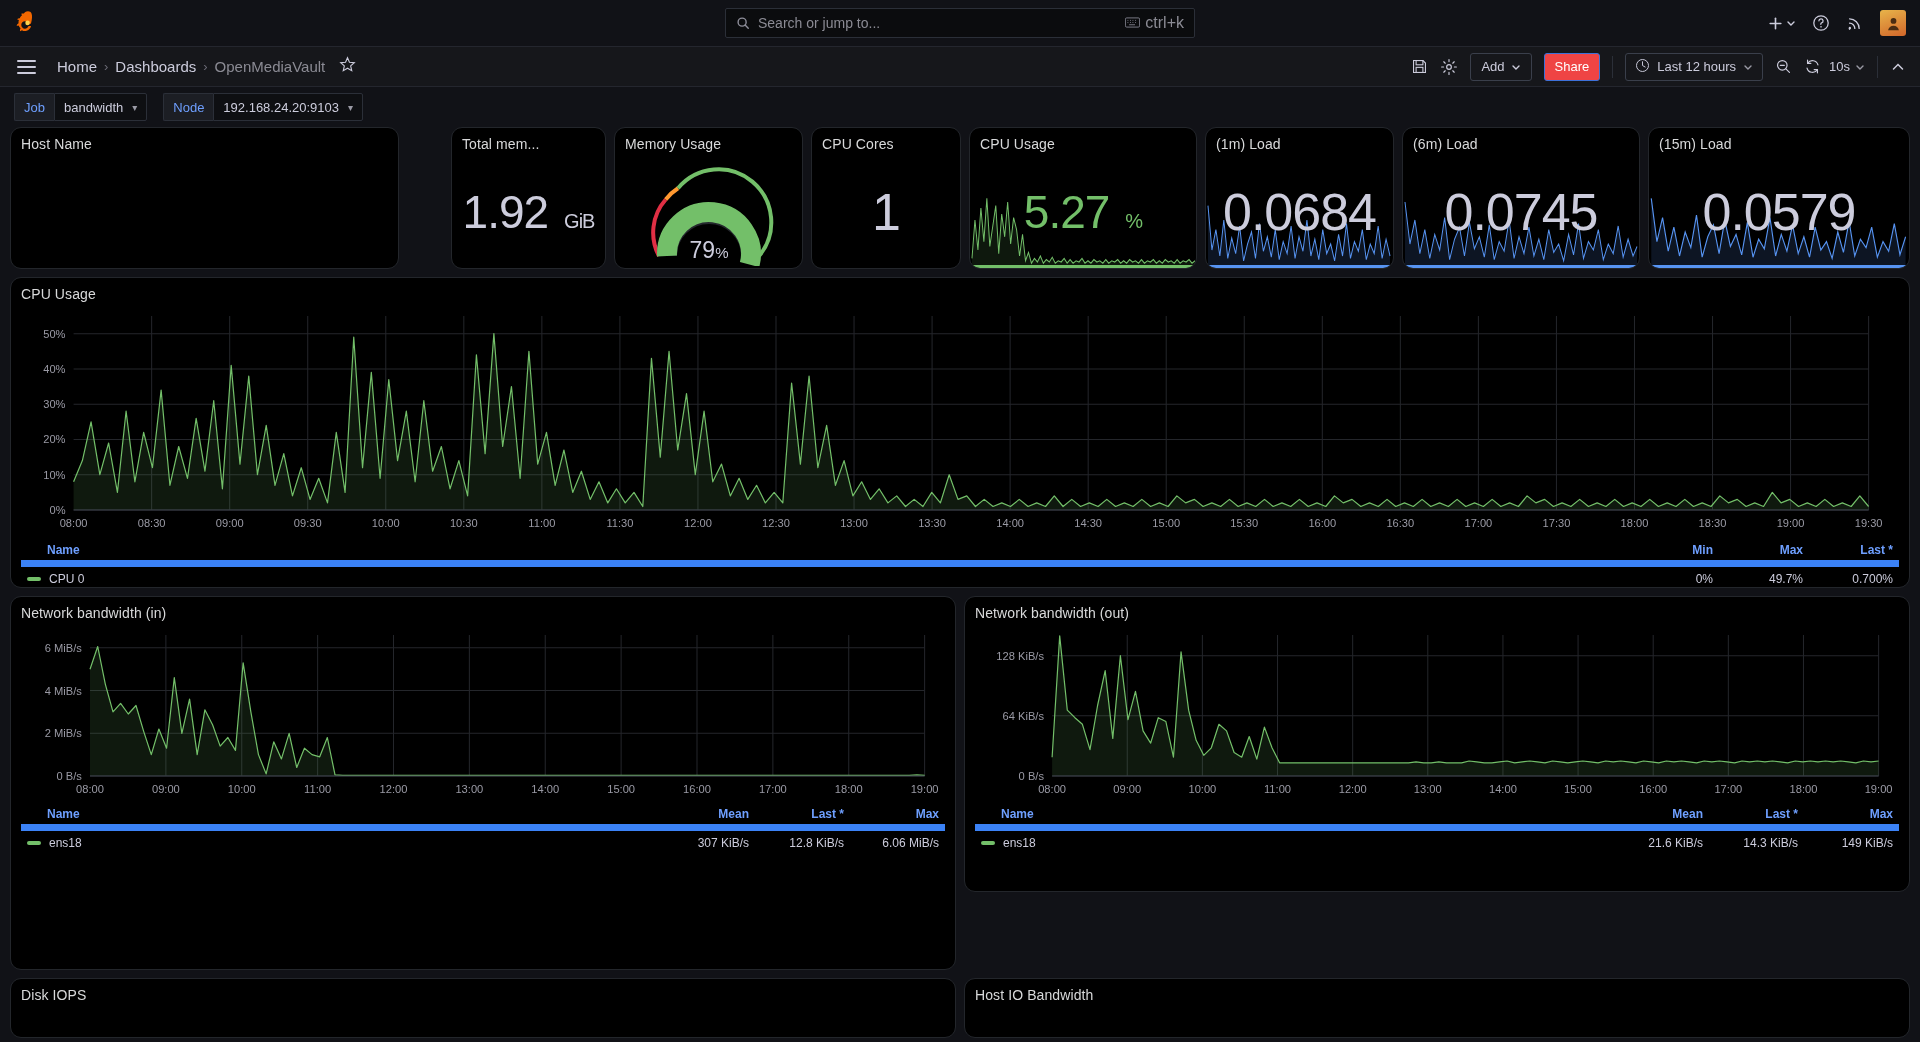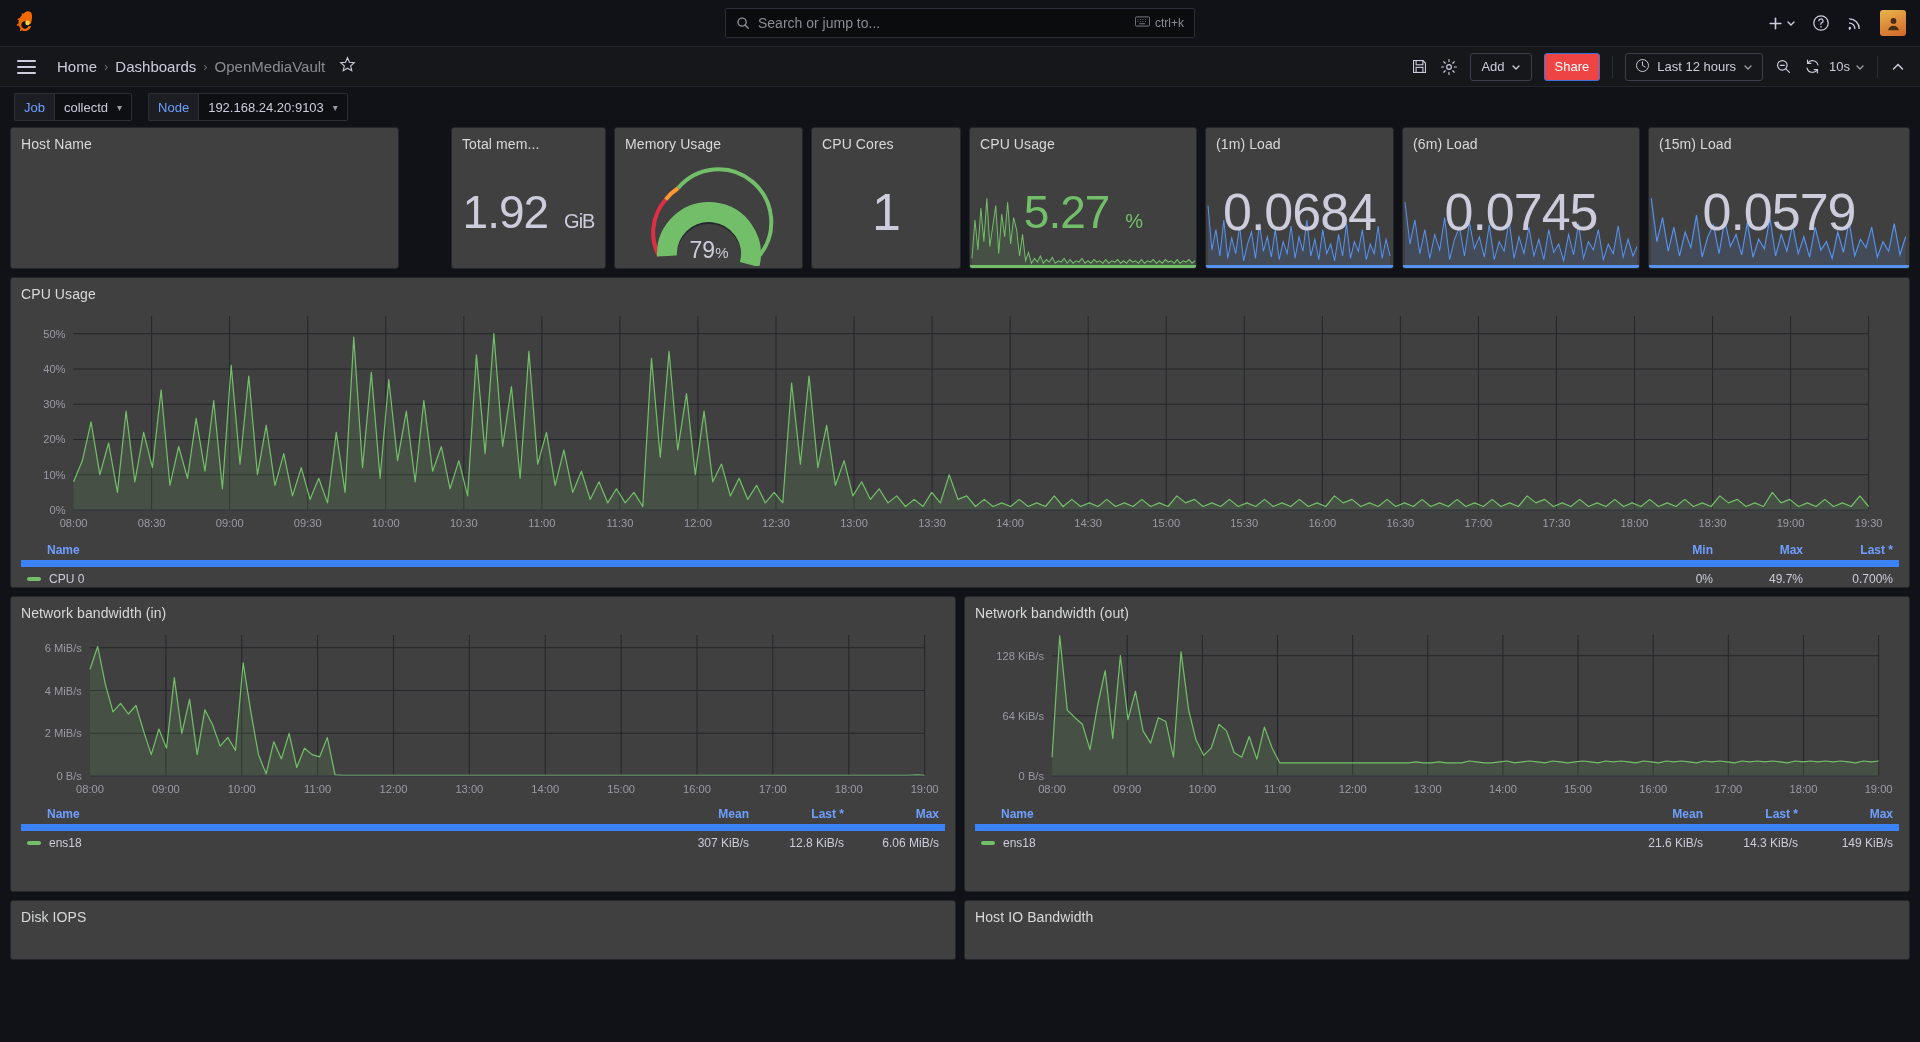--- a/index.html
+++ b/index.html
@@ -27,21 +27,21 @@
     width: 470px; height: 30px;
     background: #0b0c0e;
     border: 1px solid #2b2f38;
     border-radius: 2px;
     display: flex; align-items: center;
     padding: 0 10px;
     gap: 8px;
   }
   .search-wrap .sicon { color: #8e8e9a; display:flex; }
   .search-text { color: #8b8b94; font-size: 14px; flex: 1; }
-  .kbd-hint { display:flex; align-items:center; gap:5px; color:#8b8b94; font-size:12px; }
+  .kbd-hint { display:flex; align-items:center; gap:5px; color:#8b8b94; font-size:16px; }
 
   .topnav-right {
     margin-left: auto; display: flex; align-items: center; gap: 16px;
   }
   .ic-btn { color:#ccccdc; display:flex; align-items:center; cursor:pointer; }
   .ic-btn.sm { gap: 2px; }
   .avatar {
     width: 26px; height: 26px; border-radius: 3px;
     background: linear-gradient(160deg,#e8b44a,#d2662a);
     display:flex;align-items:center;justify-content:center;
@@ -97,23 +97,23 @@
     background:#0e0f12; border:1px solid #2b2f38;
     border-radius:0 2px 2px 0; color:#ccccdc; font-size:13px; cursor:pointer;
   }
   .caret { color:#9a9aa5; font-size:10px; }
 
   
   .board { padding: 0 10px; }
   .row { display:flex; gap: 8px; margin-bottom: 8px; }
 
   .panel {
-    background: #404040;
+    background: #000000;
     border: 1px solid #23262b;
-    border-radius: 3px;
+    border-radius: 11px;
     position: relative;
     overflow: hidden;
   }
   .ptitle {
     font-size: 14px; color: #d8d9da; padding: 8px 10px 0 10px;
     font-weight: 500; letter-spacing: .1px;
   }
 
   
   .statp { height: 142px; position:relative; }
@@ -308,21 +308,21 @@
         <polyline points="3.5,10 8,5.5 12.5,10"></polyline>
       </svg>
     </span>
   </div>
 </div>
 
 <div class="varrow">
   <div class="varitem">
     <div class="varlabel">Job</div>
     <div class="varval">
-      <span>collectd</span>
+      <span>bandwidth</span>
       <span class="caret">▾</span>
     </div>
   </div>
   <div class="varitem">
     <div class="varlabel">Node</div>
     <div class="varval">
       <span>192.168.24.20:9103</span>
       <span class="caret">▾</span>
     </div>
   </div>
@@ -522,21 +522,21 @@
               <td>49.7%</td>
               <td>0.700%</td>
             </tr>
           </tbody>
         </table>
       </div>
     </div>
   </div>
 
   <div class="row">
-    <div class="panel" style="flex:1 1 50%; height:296px;">
+    <div class="panel" style="flex:1 1 50%; height:374px;">
       <div class="ptitle">Network bandwidth (in)</div>
       <svg class="ts-svg" id="netin-chart" height="183" viewBox="0 0 932 183" preserveAspectRatio="none">
           <line x1="78" y1="155" x2="902" y2="155" class="gridline"></line>
           <text x="70" y="159" text-anchor="end" class="axis-lbl">0 B/s</text>
           <line x1="78" y1="112.27272727272728" x2="902" y2="112.27272727272728" class="gridline"></line>
           <text x="70" y="116.27272727272728" text-anchor="end" class="axis-lbl">2 MiB/s</text>
           <line x1="78" y1="69.54545454545455" x2="902" y2="69.54545454545455" class="gridline"></line>
           <text x="70" y="73.54545454545455" text-anchor="end" class="axis-lbl">4 MiB/s</text>
           <line x1="78" y1="26.818181818181813" x2="902" y2="26.818181818181813" class="gridline"></line>
           <text x="70" y="30.818181818181813" text-anchor="end" class="axis-lbl">6 MiB/s</text>

